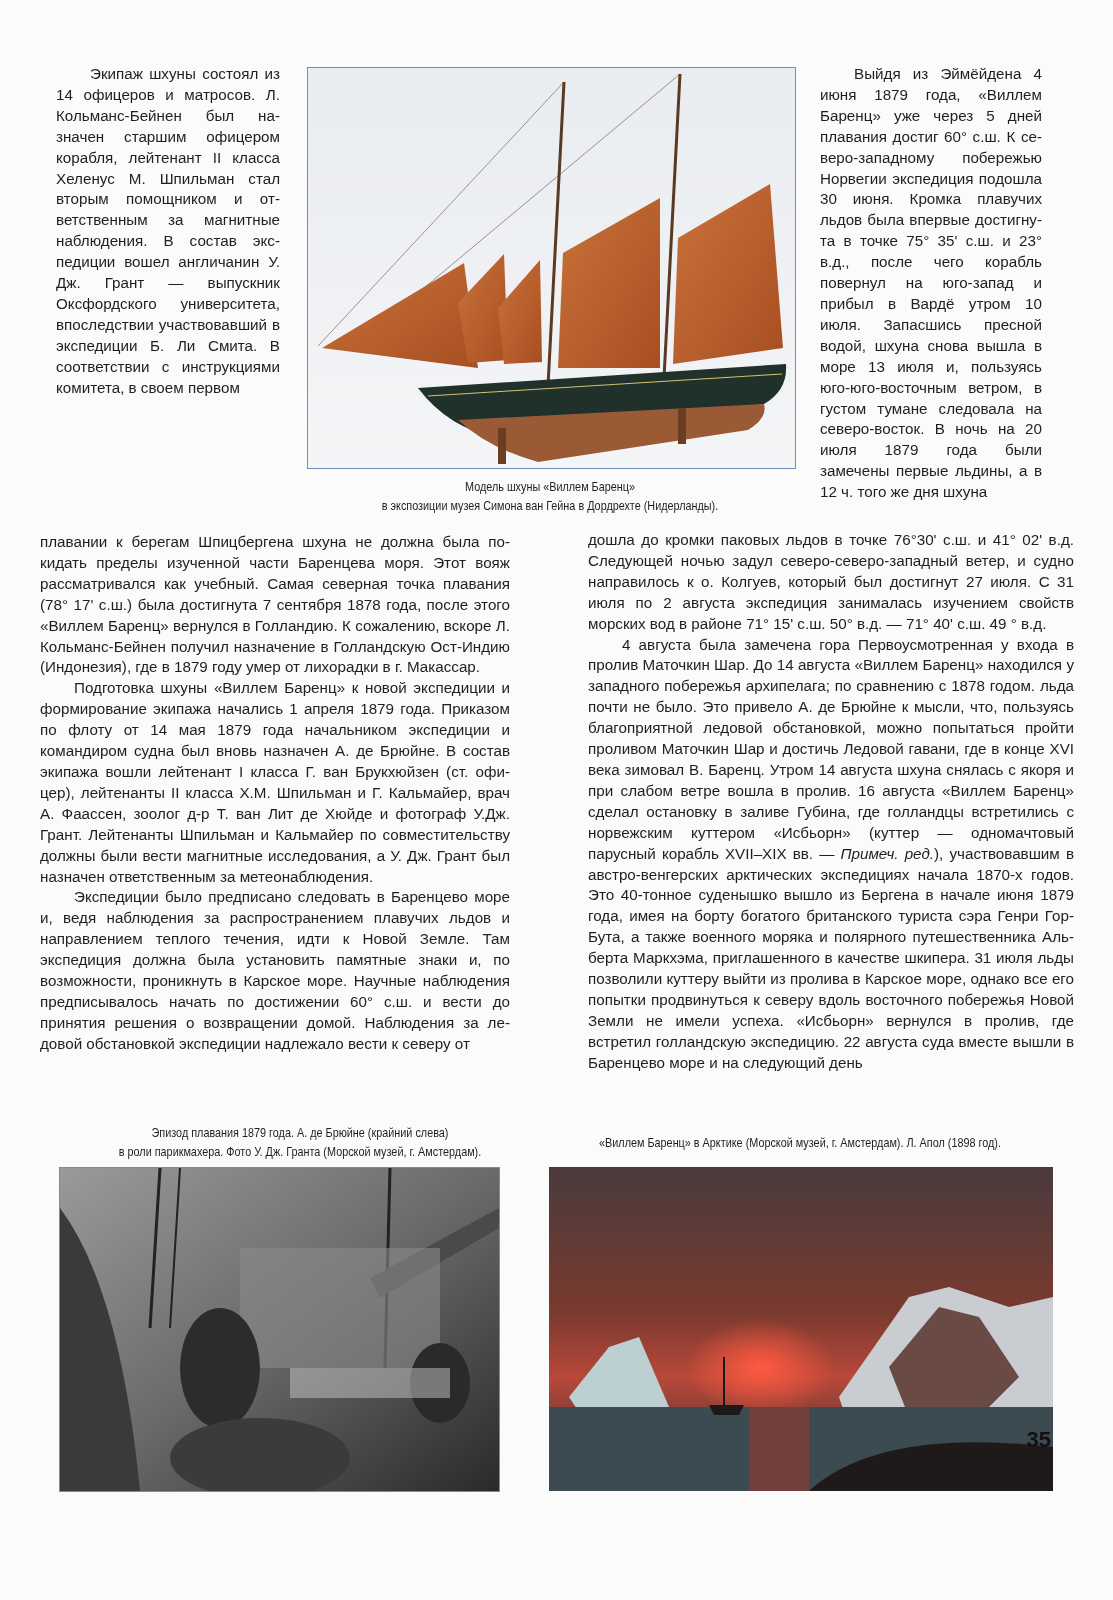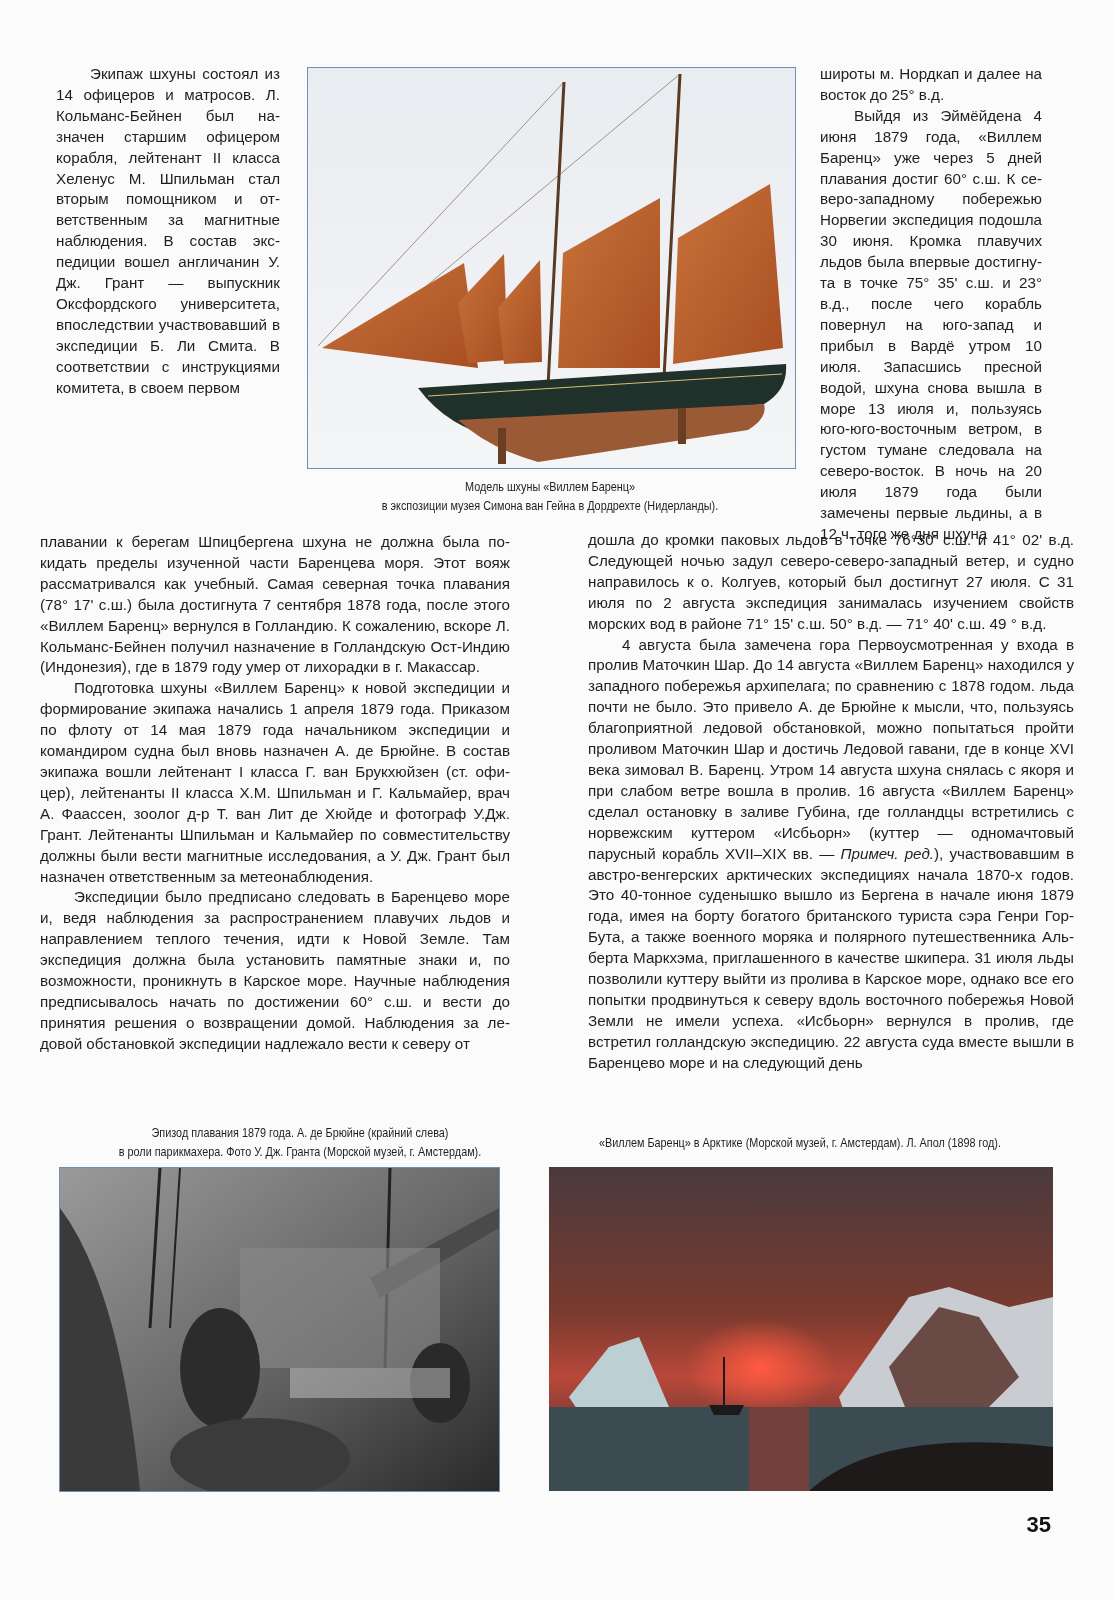--- a/index.html
+++ b/index.html
@@ -26,21 +26,21 @@
     line-height: 19px;
     text-align: center;
     color: #1f1f1f;
     transform: scaleX(0.86);
     transform-origin: center top;
     white-space: nowrap;
   }
   .photo { position: absolute; overflow: hidden; }
   .photo svg { display: block; width: 100%; height: 100%; }
   .pagenum {
-    position: absolute; right: 62px; top: 1512px;
+    position: absolute; right: 62px; top: 1427px;
     font-family: "Liberation Sans", sans-serif;
     font-weight: bold; font-size: 22px; color: #111;
   }
 </style>
 </head>
 <body>
 
 <div class="txt" style="left:56px; top:64px; width:224px;">
   <p class="ind">Экипаж шхуны состоял из 14 офицеров и матросов. Л. Кольманс-Бейнен был на­значен старшим офицером корабля, лейтенант II класса Хеленус М. Шпильман стал вторым помощником и от­ветственным за магнитные наблюдения. В состав экс­педиции вошел англичанин У. Дж. Грант — выпускник Оксфордского университета, впоследствии участвовавший в экспедиции Б. Ли Смита. В соответствии с инструкция­ми комитета, в своем первом</p>
 </div>
@@ -75,21 +75,20 @@
     <path d="M110,320 L478,296 Q480,322 456,336 L190,370 Q140,360 110,320 Z" fill="#20302a"></path>
     <path d="M150,352 L456,336 Q460,350 440,362 L230,394 Q180,380 150,352 Z" fill="#9a5a36"></path>
     <line x1="120" y1="328" x2="474" y2="306" stroke="#d8c070" stroke-width="1"></line>
 
     <rect x="190" y="360" width="8" height="36" fill="#6a3e22"></rect>
     <rect x="370" y="340" width="8" height="36" fill="#6a3e22"></rect>
   </svg>
 </div>
 
 <div class="txt" style="left:820px; top:64px; width:222px;">
-  <p class="last">широты м. Нордкап и далее на восток до 25° в.д.</p>
   <p class="ind">Выйдя из Эймёйдена 4 июня 1879 года, «Виллем Баренц» уже через 5 дней плавания достиг 60° с.ш. К се­веро-западному побережью Норвегии экспедиция подо­шла 30 июня. Кромка плавучих льдов была впервые достигну­та в точке 75° 35' с.ш. и 23° в.д., после чего корабль повернул на юго-запад и прибыл в Вар­дё утром 10 июля. Запасшись пресной водой, шхуна сно­ва вышла в море 13 июля и, пользуясь юго-юго-восточ­ным ветром, в густом тумане следовала на северо-восток. В ночь на 20 июля 1879 года были замечены первые льди­ны, а в 12 ч. того же дня шхуна</p>
 </div>
 
 <div class="cap" style="left:300px; top:478px; width:500px;">
   <div>Модель шхуны «Виллем Баренц»</div>
   <div>в экспозиции музея Симона ван Гейна в Дордрехте (Нидерланды).</div>
 </div>
 
 <div class="txt" style="left:40px; top:532px; width:470px;">
   <p>плавании к берегам Шпицбергена шхуна не должна была по­кидать пределы изученной части Баренцева моря. Этот вояж рассматривался как учебный. Самая северная точка плавания (78° 17' с.ш.) была достигнута 7 сентября 1878 года, после этого «Виллем Баренц» вернулся в Голландию. К сожалению, вскоре Л. Кольманс-Бейнен получил назначение в Голланд­скую Ост-Индию (Индонезия), где в 1879 году умер от лихо­радки в г. Макассар.</p>

